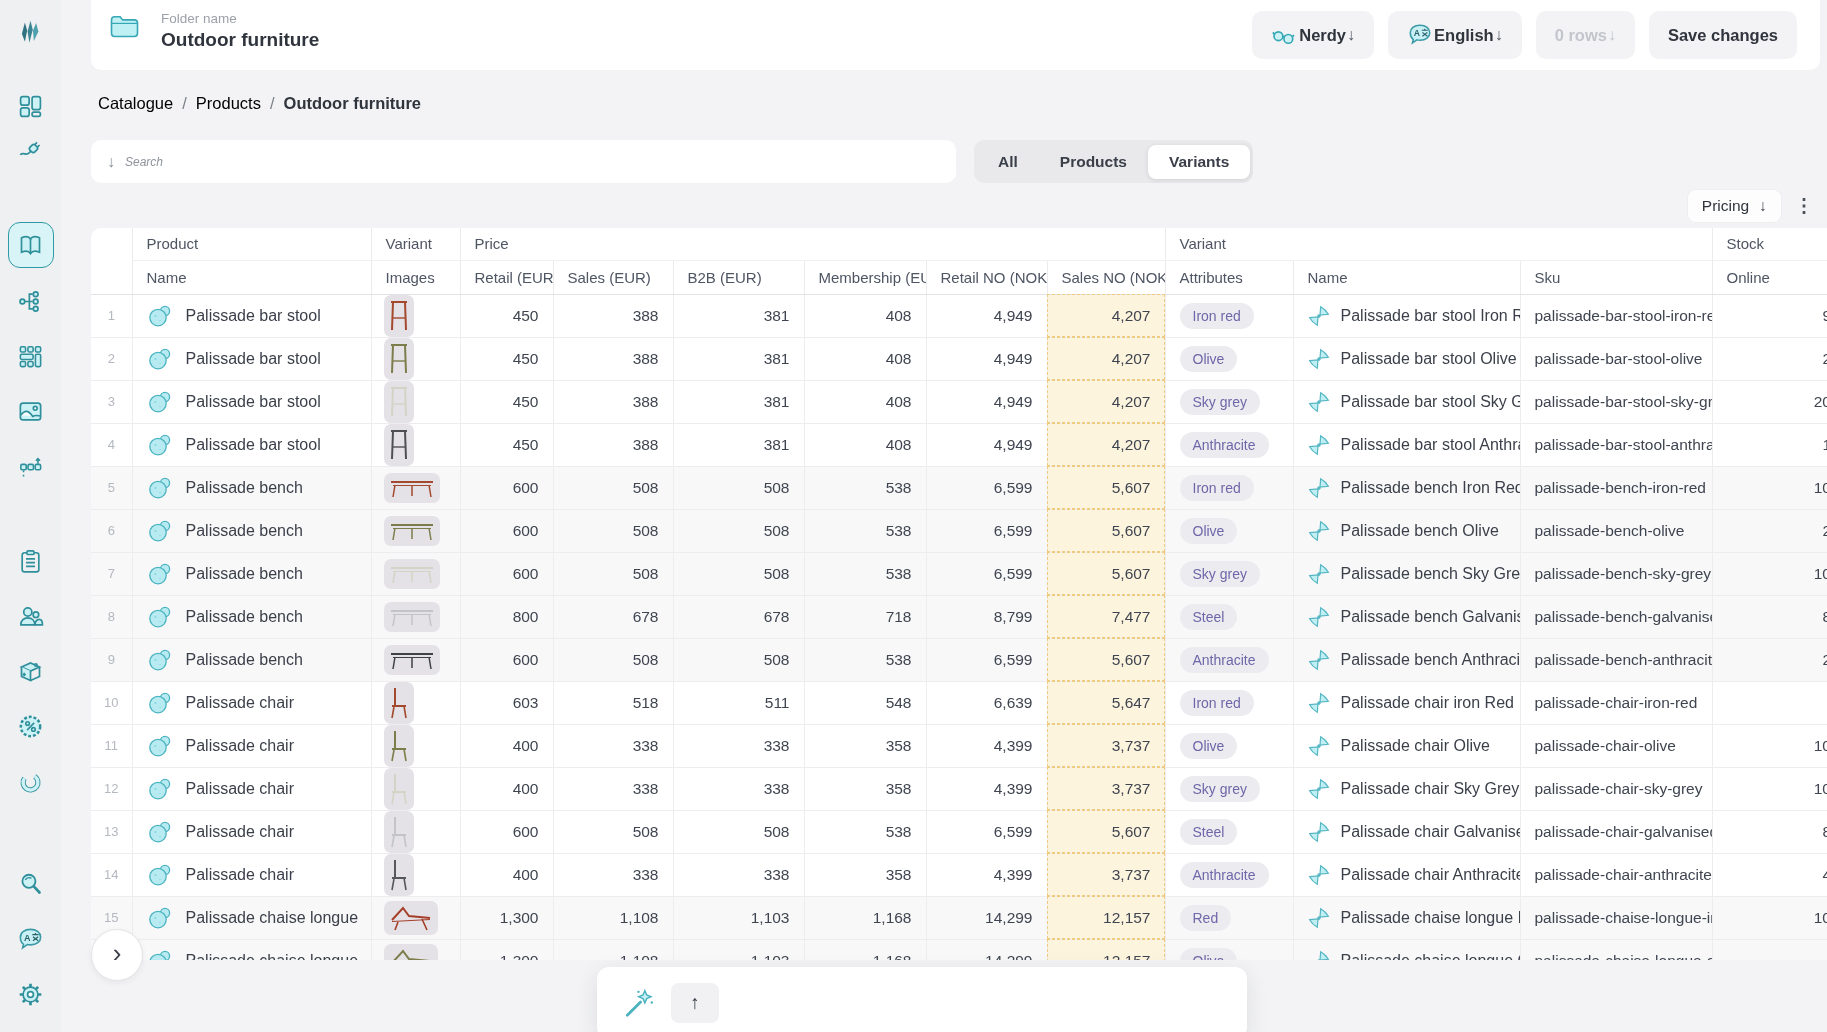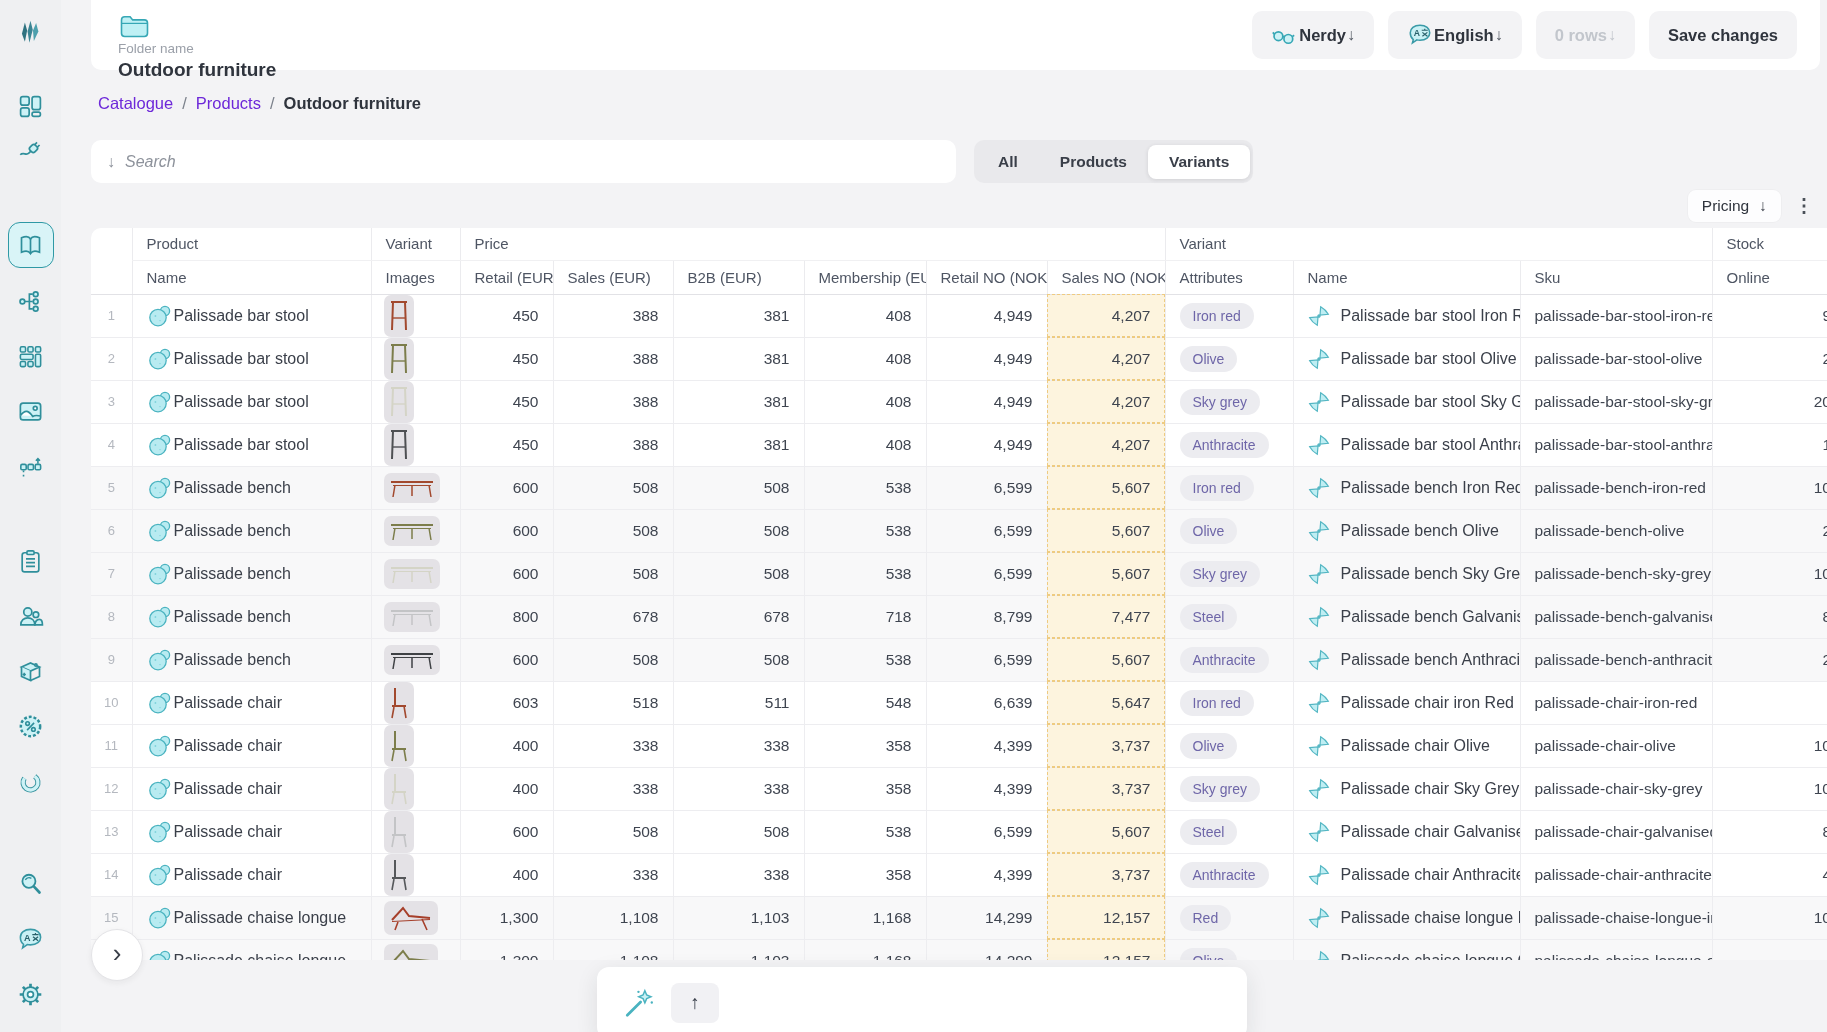--- a/index.html
+++ b/index.html
@@ -10,38 +10,38 @@
     position: relative;
     color: #3a3f49;
   }
   
   .sidebar { position:absolute; left:0; top:0; width:61px; height:1032px; background:#eff0f2; z-index:6; }
   .sb { position:absolute; left:50%; transform:translateX(-50%); width:28px; height:28px; display:flex; align-items:center; justify-content:center; cursor:pointer; }
   .sb svg { width:27px; height:27px; }
   .sb.active { width:46px; height:46px; background:#d9f4f7; border:1.5px solid #2f99a5; border-radius:12px; }
   
   .header-card { position:absolute; left:91px; top:0; right:7px; height:70px; background:#fff; border-radius:0 0 10px 10px; z-index:4; }
-  .folder-wrap { position:absolute; left:27px; top:11px; display:flex; align-items:flex-start; gap:0;flex-direction:column; }
+  .folder-wrap { position:absolute; left:17px; top:11px; display:flex; align-items:flex-start; gap:20px; }
   .folder-label { font-size:13.5px; color:#9ba0a9; margin-bottom:3px; }
   .folder-name { font-size:19px; font-weight:700; color:#2f343d; }
   .hdr-buttons { position:absolute; right:23px; top:11px; height:48px; display:flex; gap:14px; }
   .btn { height:48px; display:flex; align-items:center; justify-content:center; gap:1px; padding:0 19px; background:#f3f3f5; border-radius:10px; font-size:16.5px; font-weight:600; color:#2f343d; cursor:pointer; border:none; font-family:inherit; }
   .btn .arrow { font-weight:400; font-size:16px; color:#545a64; }
   .btn.disabled { color:#c2c6cc; }
   .btn.disabled .arrow { color:#c2c6cc; }
   .btn.primary { background: var(--publish-bg, #b3eff2); color:#23343c; }
   
   .breadcrumb { position:absolute; left:98px; top:94px; font-size:16.5px; color:#4a5058; z-index:3; }
   .breadcrumb .sep { margin:0 9px; color:#7b818b; }
-  .breadcrumb a { color:#6d28d9; text-decoration:none; cursor:pointer;margin-top:12px; }
+  .breadcrumb a { color:#000000; text-decoration:none; cursor:pointer;margin-top:12px; }
   .breadcrumb .current { font-weight:700; color:#2f343d; }
   
   .search-box { position:absolute; left:91px; top:140px; width:865px; height:43px; background:#fff; border-radius:10px; display:flex; align-items:center; padding:0 16px; gap:10px; z-index:3; }
   .search-box .s-arrow { color:#8d929b; font-size:16px; }
-  .search-box input { border:none; outline:none; flex:1; font-size:16px; font-family:inherit; color:#6d28d9; background:transparent; }
+  .search-box input { border:none; outline:none; flex:1; font-size:12px; font-family:inherit; color:#6d28d9; background:transparent; }
   .search-box input::placeholder { font-style:italic; color:#8d929b; }
   .tabs { position:absolute; left:974px; top:140px; height:43px; background:#e9e9ec; border-radius:10px; display:flex; align-items:center; padding:3px; z-index:3; }
   .tab { padding:8px 21px; font-size:15.5px; font-weight:600; color:#3a3f49; border-radius:8px; cursor:pointer; white-space:nowrap; }
   .tab.active { background:#fff; box-shadow:0 1px 4px rgba(30,35,40,.12); }
   .sort-row { position:absolute; right:12px; top:190px; height:32px; display:flex; align-items:center; gap:12px; z-index:3; }
   .sort-btn { height:32px; background:#fdfdfe; border-radius:8px; display:flex; align-items:center; gap:10px; padding:0 14px; font-size:15.5px; color:#2f343d; cursor:pointer; box-shadow:0 0 0 1px rgba(0,0,0,.02); }
   .sort-btn .arrow { color:#3a3f49; }
   .kebab { width:22px; text-align:center; font-size:19px; font-weight:700; color:#4a5058; cursor:pointer; letter-spacing:0; line-height:10px; }
   
   .table-card { position:absolute; left:91px; top:228px; width:1754px; height:732px; background:#fff; border-radius:10px 10px 0 0; overflow:hidden; z-index:2; }
@@ -51,21 +51,21 @@
   tr.grp-row th { height:32px; border-left:1px solid #ebebee; border-bottom:1px solid #f0f0f2; }
   tr.grp-row th.blank { border-left:none; border-bottom:none; }
   tr.col-row th { height:34px; border-left:1px solid #ebebee; border-bottom:1px solid #e2e2e6; }
   tr.col-row th.blank { border-left:none; }
   tbody td { height:42px; border-left:1px solid #ededf0; border-bottom:1px solid #ededf0; font-size:15.5px; color:#3f4550; padding:0 14px; }
   tbody td:first-child { border-left:none; }
   tbody tr.band td { background:#f8f8f9; }
   td.rownum { text-align:center; color:#b4b8bf; font-size:13px; padding:0 4px; }
   td.num { text-align:right; }
   td.hl { background: var(--highlight-cell-bg, #fdf4de) !important; outline:1px dashed var(--highlight-cell-border, #eecb81); outline-offset:-1px; }
-  .name-flex { display:flex; align-items:center; gap:1px;text-align:right; }
+  .name-flex { display:flex; align-items:center; gap:13px;text-align:right; }
   .prod-name { font-size:16px; color:#3a3f49; }
   .thumb { background:#e4e2e6; border-radius:7px; display:flex; align-items:center; justify-content:center; }
   .thumb.stool, .thumb.chair { width:30px; height:42px; margin:0; }
   .thumb.bench { width:56px; height:30px; }
   .thumb.chaise { width:54px; height:34px; }
   td.img-cell { padding:0 0 0 12px; }
   td.img-cell .cellwrap { display:flex; align-items:center; height:42px; }
   .chip { display:inline-block; background:var(--chip-bg,#ececf0); color:var(--chip-text,#6e66a8); font-size:14px; padding:5px 13px; border-radius:15px; max-width:100%; }
   .vname-flex { display:flex; align-items:center; gap:11px; }
   .vname { font-size:16px; color:#3a3f49; }

